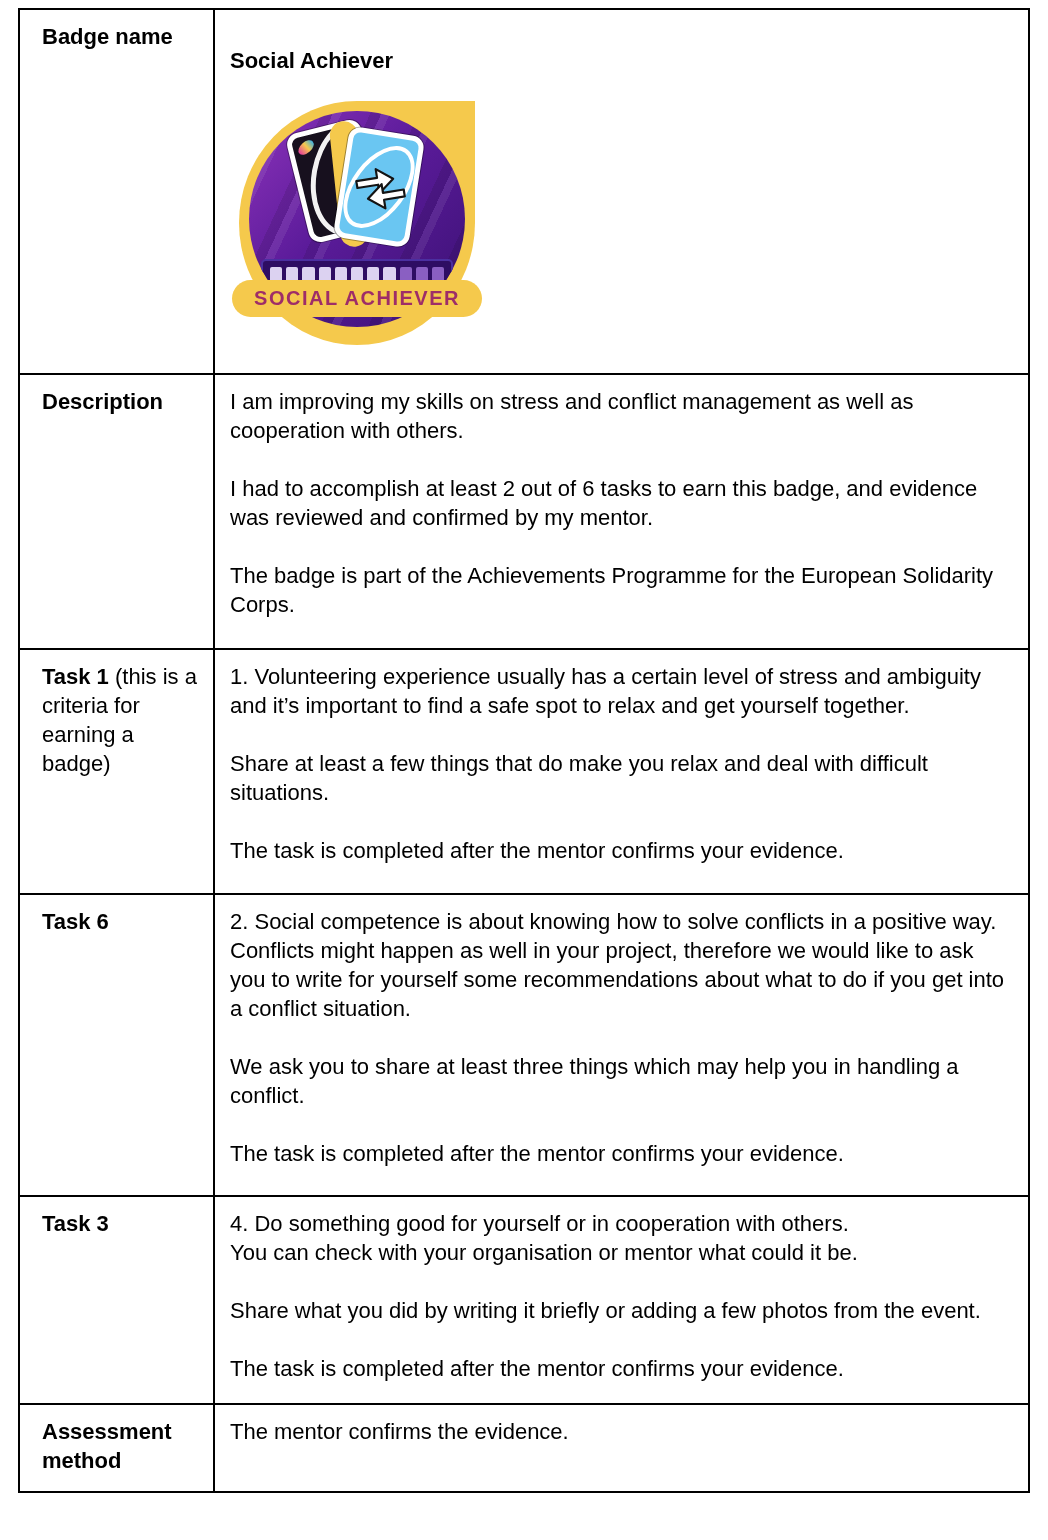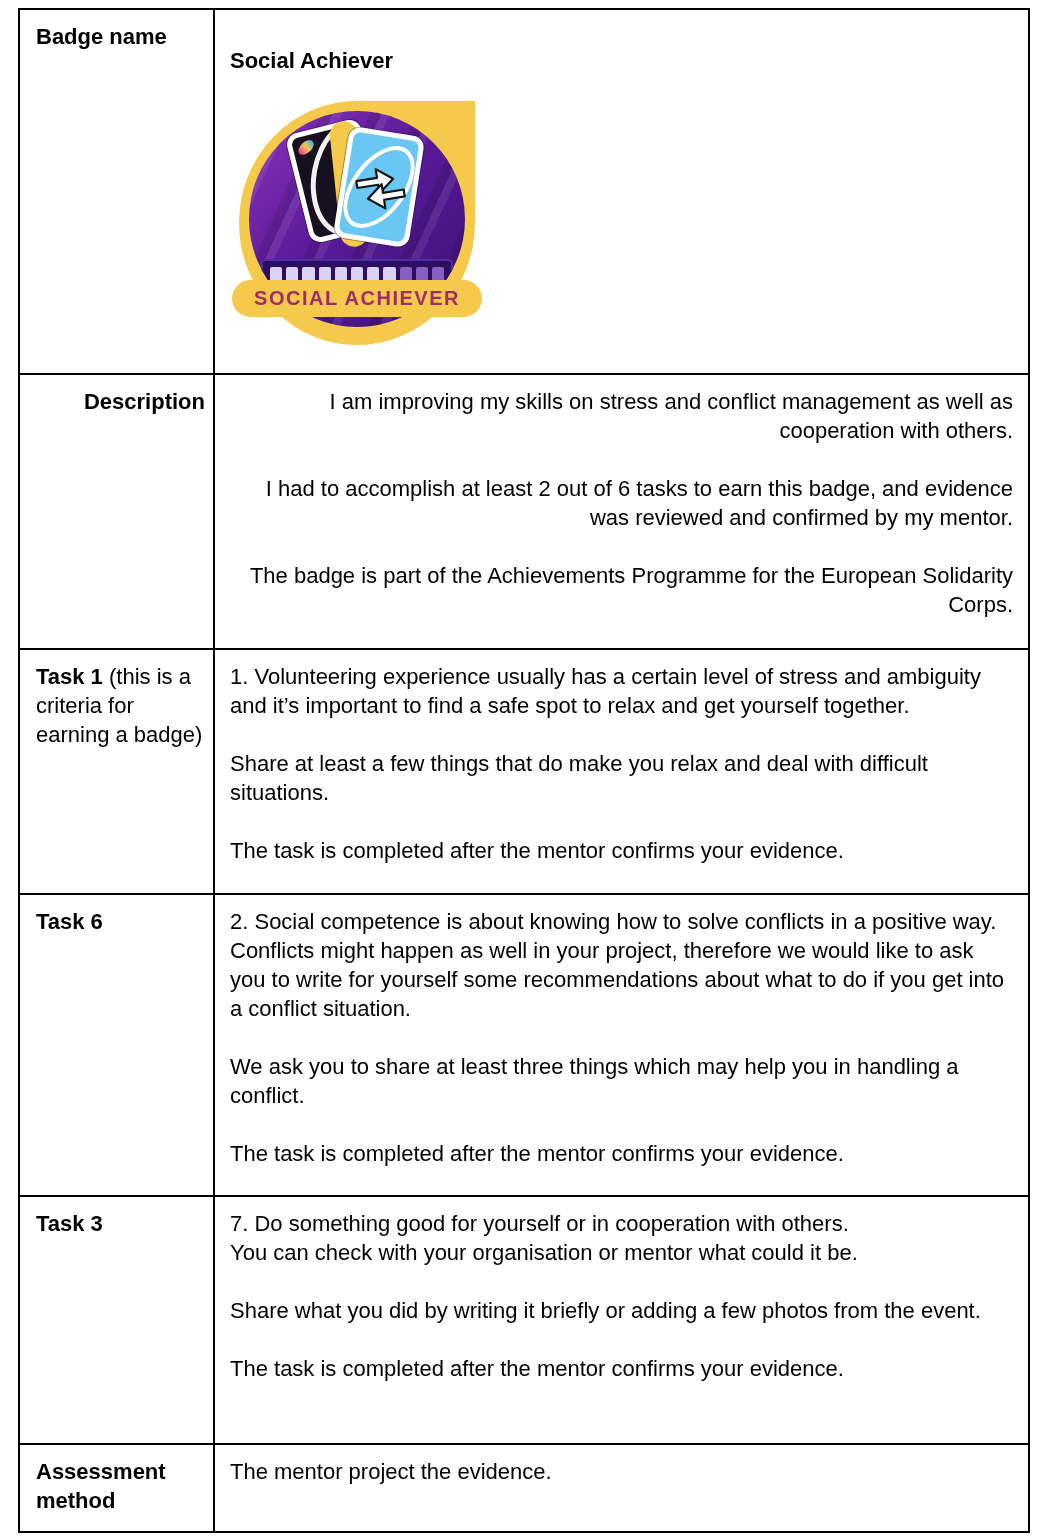--- a/index.html
+++ b/index.html
@@ -29,28 +29,28 @@
     table-layout:fixed;
   }
   col.c1{width:195px;}
   td{
     border:2px solid #000;
     vertical-align:top;
     padding:12px 15px;
     font-size:22px;
     line-height:29px;
   }
-  td.lbl{padding-left:16px;padding-right:8px;}
+  td.lbl{padding-left:22px;padding-right:8px;}
   .b{font-weight:bold;}
   .cell-text{white-space:pre-line;}
   tr.r1 td{height:365px;}
-  tr.r2 td{height:275px;text-align:right;}
+  tr.r2 td{height:275px;}
   tr.r3 td{height:245px;margin-left:32px;}
   tr.r4 td{height:302px;}
-  tr.r5 td{height:248px;}
+  tr.r5 td{height:208px;}
   tr.r6 td{height:88px;}
 
   
   .badge-title{margin-top:24px;}
   .badge-art{
     position:relative;
     width:236px;height:244px;
     margin:26px 0 0 9px;
   }
   .badge-outer{
@@ -243,33 +243,33 @@
 
 The task is completed after the mentor confirms your evidence.</div>
       </td>
     </tr>
 
     <tr class="r5">
       <td class="lbl">
         <span class="b">Task 3</span>
       </td>
       <td>
-        <div class="cell-text">7. Do something good for yourself or in cooperation with others.
+        <div class="cell-text">4. Do something good for yourself or in cooperation with others.
 You can check with your organisation or mentor what could it be.
 
 Share what you did by writing it briefly or adding a few photos from the event.
 
 The task is completed after the mentor confirms your evidence.</div>
       </td>
     </tr>
 
     <tr class="r6">
       <td class="lbl">
         <span class="b">Assessment method</span>
       </td>
       <td>
-        <div class="cell-text">The mentor project the evidence.</div>
+        <div class="cell-text">The mentor confirms the evidence.</div>
       </td>
     </tr>
 
   </tbody>
     </table>
 </div>
 
 </body></html>

